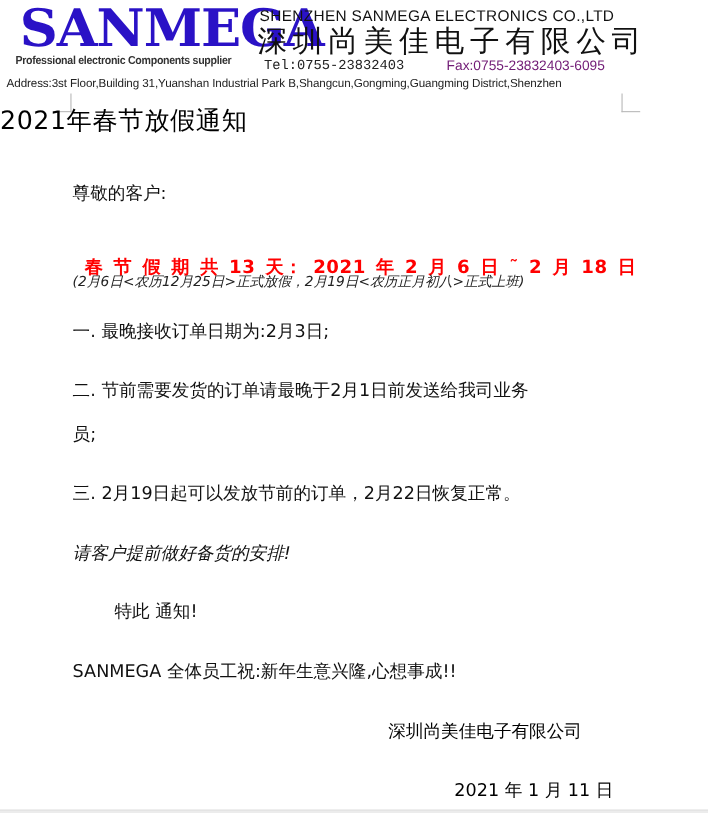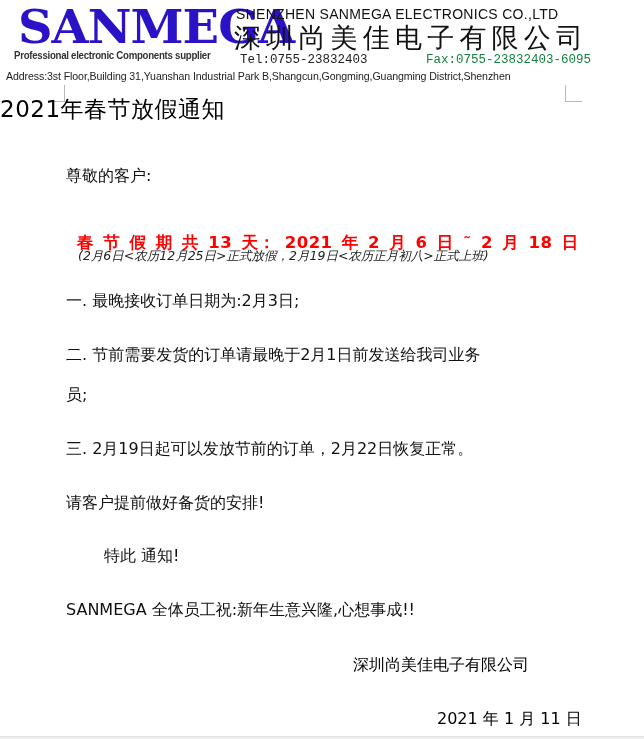--- a/index.html
+++ b/index.html
@@ -62,24 +62,24 @@
     }
     .tel {
       position: absolute;
       left: 240px; top: 53px;
       font-family: "Liberation Mono", monospace;
       font-size: 12.5px;
       color: #222;
     }
     .fax {
       position: absolute;
-      left: 426px; top: 53px;
-      font-family: Liberation Mono, monospace;
+      left: 406px; top: 53px;
+      font-family: Liberation Sans, sans-serif;
       font-size: 12.5px;
-      color: #15803d;
+      color: #701a75;
     }
     .address {
       position: absolute;
       left: 6px; top: 70px;
       font-family: "Liberation Sans", sans-serif;
       font-size: 10.6px;
       color: #222;
       white-space: nowrap;
       letter-spacing: -0.1px;
     }
@@ -126,41 +126,39 @@
       letter-spacing: 0.5px;
       word-spacing: 3px;
     }
     .holiday-note {
       position: absolute;
       left: 66px; top: 248px;
       font-size: 12.5px;
       font-style: italic;
       color: #222;
       white-space: nowrap;
-      margin-left: 12px;
     }
     .item1 { top: 291px; }
     .item2 { top: 345px; text-align: right; }
     .item2b { top: 385px; }
     .item3 { top: 439px; }
-    .reminder { top: 493px; }
+    .reminder { top: 493px; font-style: italic; }
     .notice { top: 546px; left: 104px; }
     .wishes { top: 600px; }
     .signature {
       position: absolute;
       left: 353px; top: 655px;
       font-size: 16px;
       white-space: nowrap;
     }
     .date {
       position: absolute;
       left: 413px; top: 709px;
       font-size: 16px;
       white-space: nowrap;
-      margin-left: 24px;
     }
     .bottom-bar {
       position: absolute;
       left: 0; top: 736px;
       width: 644px; height: 3px;
       background: #ececec;
       border-top: 1px solid #e2e2e2;
     }
   </style>
 </head>

